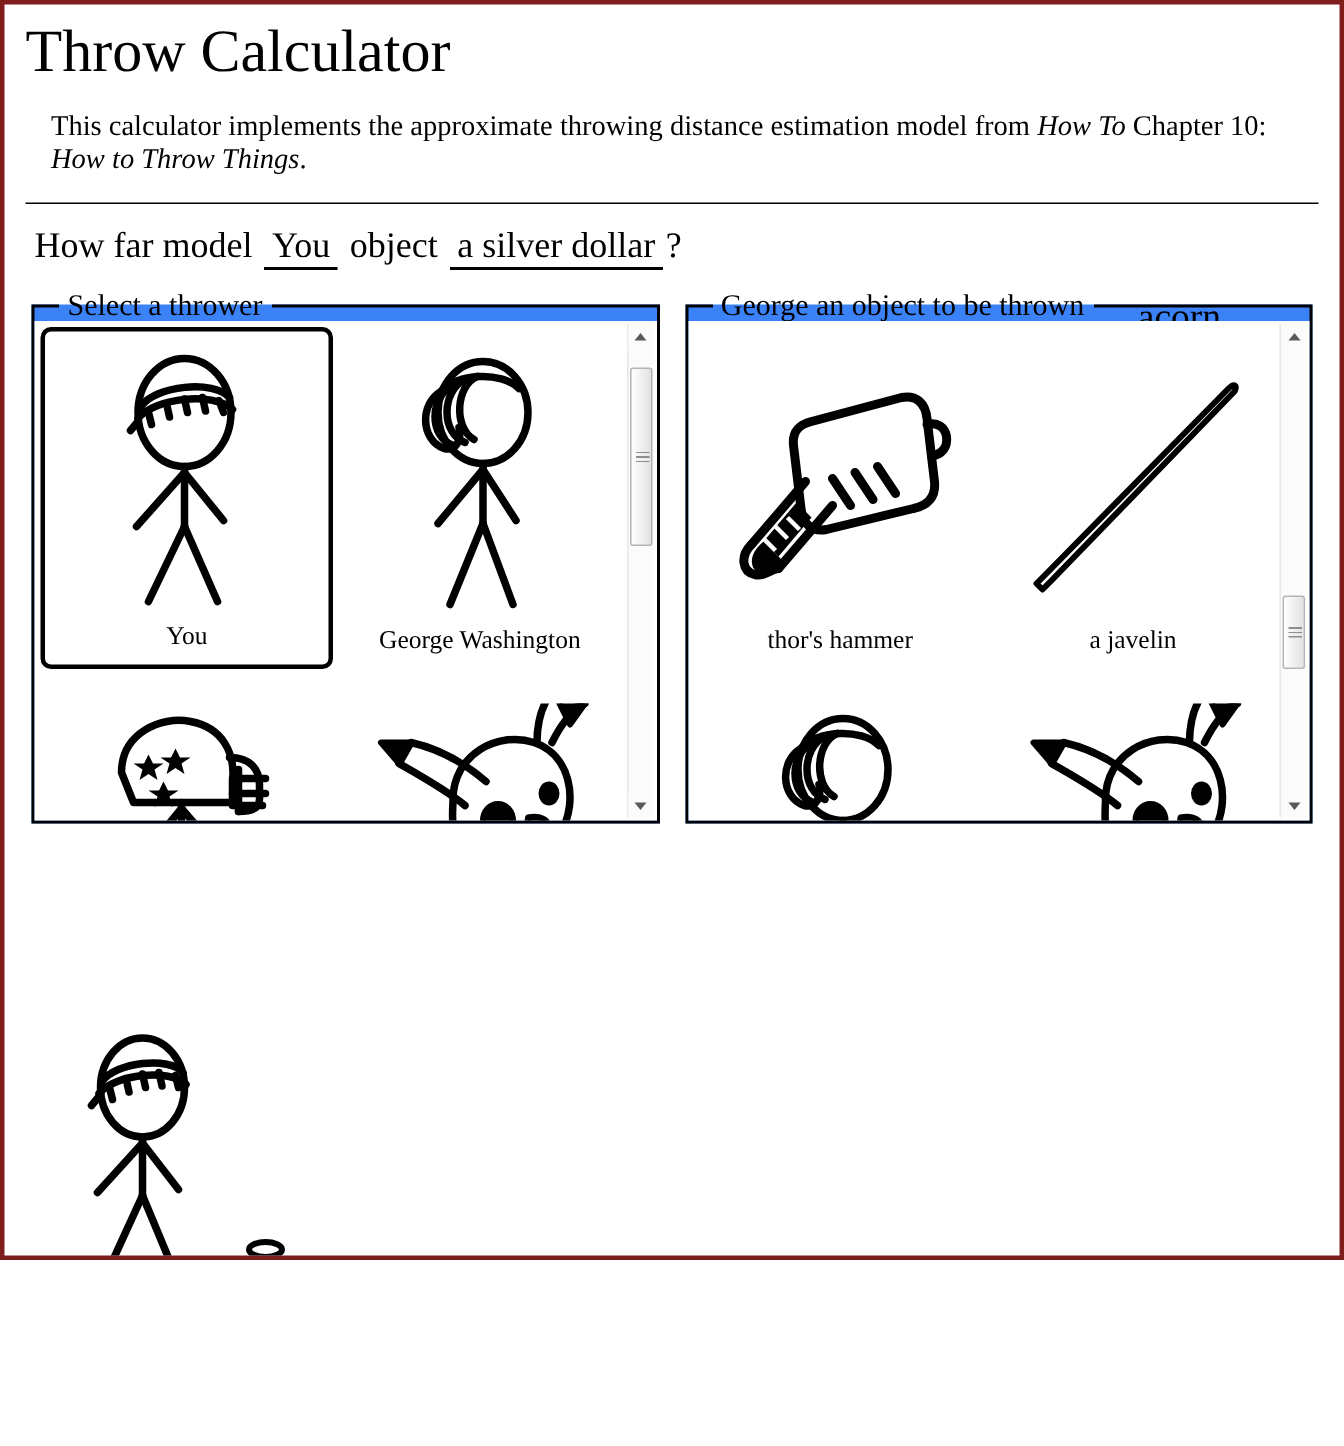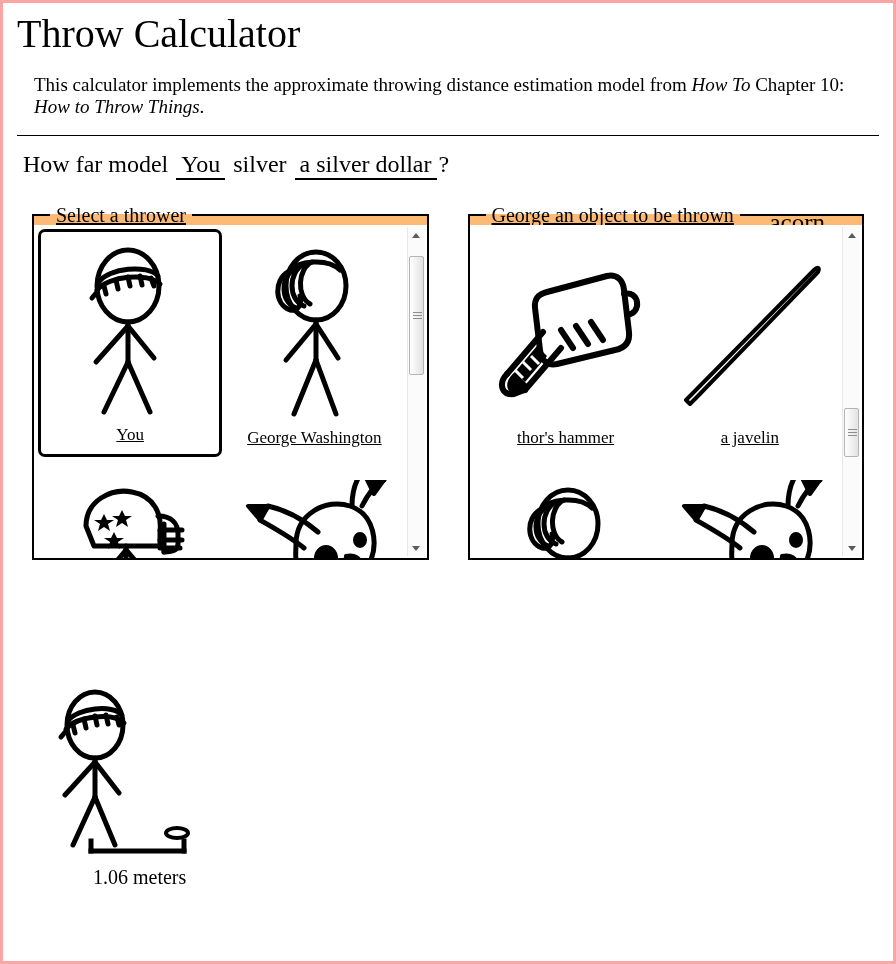--- a/index.html
+++ b/index.html
@@ -7,23 +7,23 @@
     padding: 0;
     background: #ffffff;
   }
   body {
     font-family: "Liberation Serif", "DejaVu Serif", serif;
     color: #000000;
   }
   #page {
     position: relative;
     width: 896px;
-    height: 964px;
+    height: 840px;
     box-sizing: border-box;
-    border: 3px solid #fca5a5;
+    border: 3px solid #7f1d1d;
     background: #ffffff;
     overflow: hidden;
   }
 
   
   .header-block {
     padding: 8px 14px 0 14px;
   }
   .page-title {
     font-size: 40px;
@@ -67,27 +67,26 @@
     display: flex;
     gap: 9px;
   }
   .panel {
     position: relative;
     width: 435px;
     box-sizing: border-box;
   }
   fieldset.panel-fs {
     position: relative;
-    margin: 15px;
+    margin: 4px;
     padding: 0;
     border: 2px solid #000000;
     height: 355px;
     box-sizing: border-box;
-    background: #fdba74;
-    text-decoration: underline;
+    background: #3b82f6;
   }
   fieldset.panel-fs > legend {
     font-size: 20px;
     line-height: 20px;
     padding: 0 6px;
     margin-left: 16px;
   }
   .legend-ghost {
     position: absolute;
     top: -12px;
@@ -226,21 +225,21 @@
   <div class="header-block">
     <h1 class="page-title">Throw Calculator</h1>
     <p class="page-subtitle"><span>This calculator implements the approximate throwing distance estimation model from </span><span class="it">How To</span><span> Chapter 10: </span><span class="it">How to Throw Things</span><span>.</span></p>
   </div>
 
   <hr class="rule">
 
   <div class="question">
     <span class="word">How far model</span>
     <span class="slot">You</span>
-    <span class="word">silver</span>
+    <span class="word">object</span>
     <span class="slot">a silver dollar</span><span class="word">?</span>
   </div>
 
   <div class="panels">
 
     <div class="panel">
       <fieldset class="panel-fs">
         <legend>Select a thrower</legend>
         <div class="scrollarea">
           <div class="grid">

